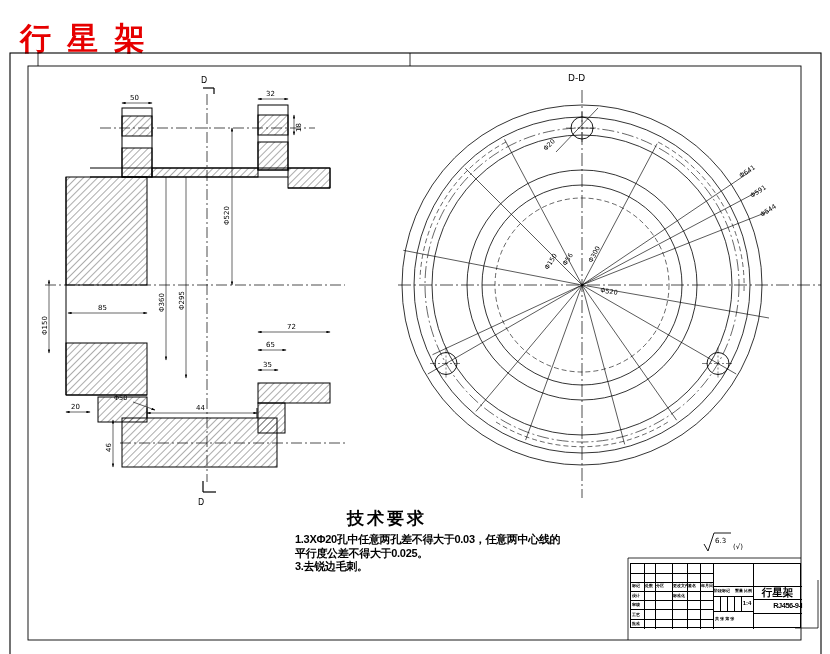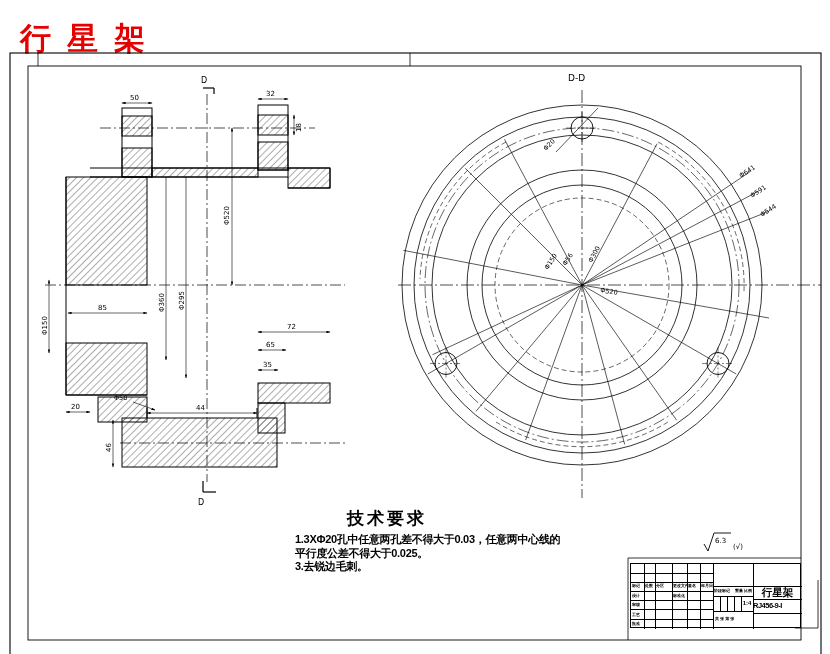--- a/index.html
+++ b/index.html
@@ -11,21 +11,21 @@
   svg text{font-family:"DejaVu Sans",sans-serif;fill:#000;}
   .t7{font-size:7px;} .t65{font-size:6.5px;} .t8{font-size:8px;} .t9{font-size:9px;}
   .tech{position:absolute;left:295px;top:487px;width:268px;}
   .tech-title{font-size:17px;font-weight:bold;letter-spacing:3px;margin-left:52px;margin-bottom:3px;}
   .tech-item{font-size:11px;font-weight:bold;line-height:13.5px;letter-spacing:-0.3px;}
   .tb{position:absolute;left:630px;top:543px;width:171px;height:65px;border:1px solid #000;box-sizing:border-box;}
   .tb .ln{position:absolute;background:#000;}
   .tb .cell{position:absolute;font-size:4px;line-height:5px;overflow:hidden;white-space:nowrap;font-weight:bold;}
   .tb .pname{position:absolute;left:122px;top:22px;width:49px;height:13px;text-align:center;
              font-size:10.5px;font-weight:bold;line-height:13px;}
-  .tb .pnum{position:absolute;left:122px;top:35px;width:49px;height:14px;text-align:left;
+  .tb .pnum{position:absolute;left:122px;top:35px;width:49px;height:14px;text-align:right;
             font-size:7.5px;font-weight:bold;letter-spacing:-0.5px;line-height:14px;}
   .tb .scale{position:absolute;left:110px;top:33px;width:12px;height:13px;font-size:6px;font-weight:bold;text-align:center;line-height:13px;}
 </style>
 </head>
 <body>
 
 <div class="sheet">
 
   <div class="red-title">行星架</div>
 

